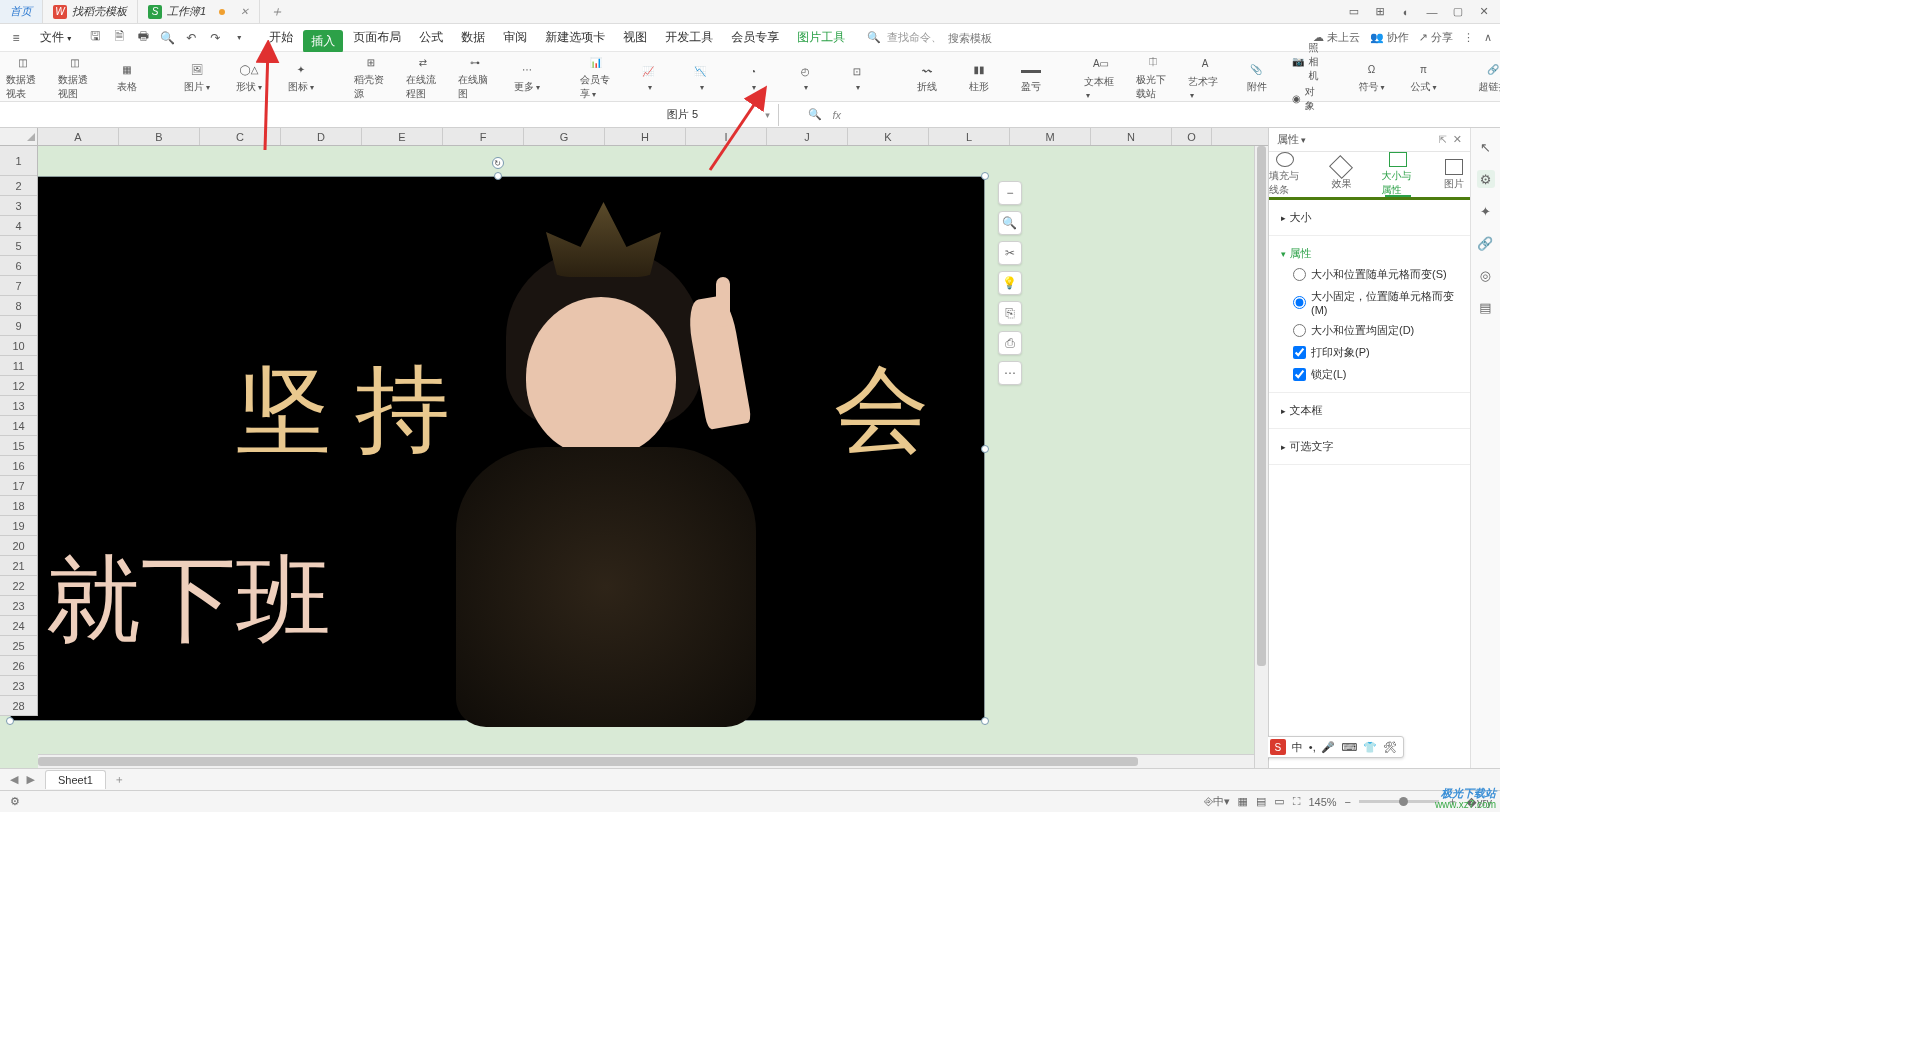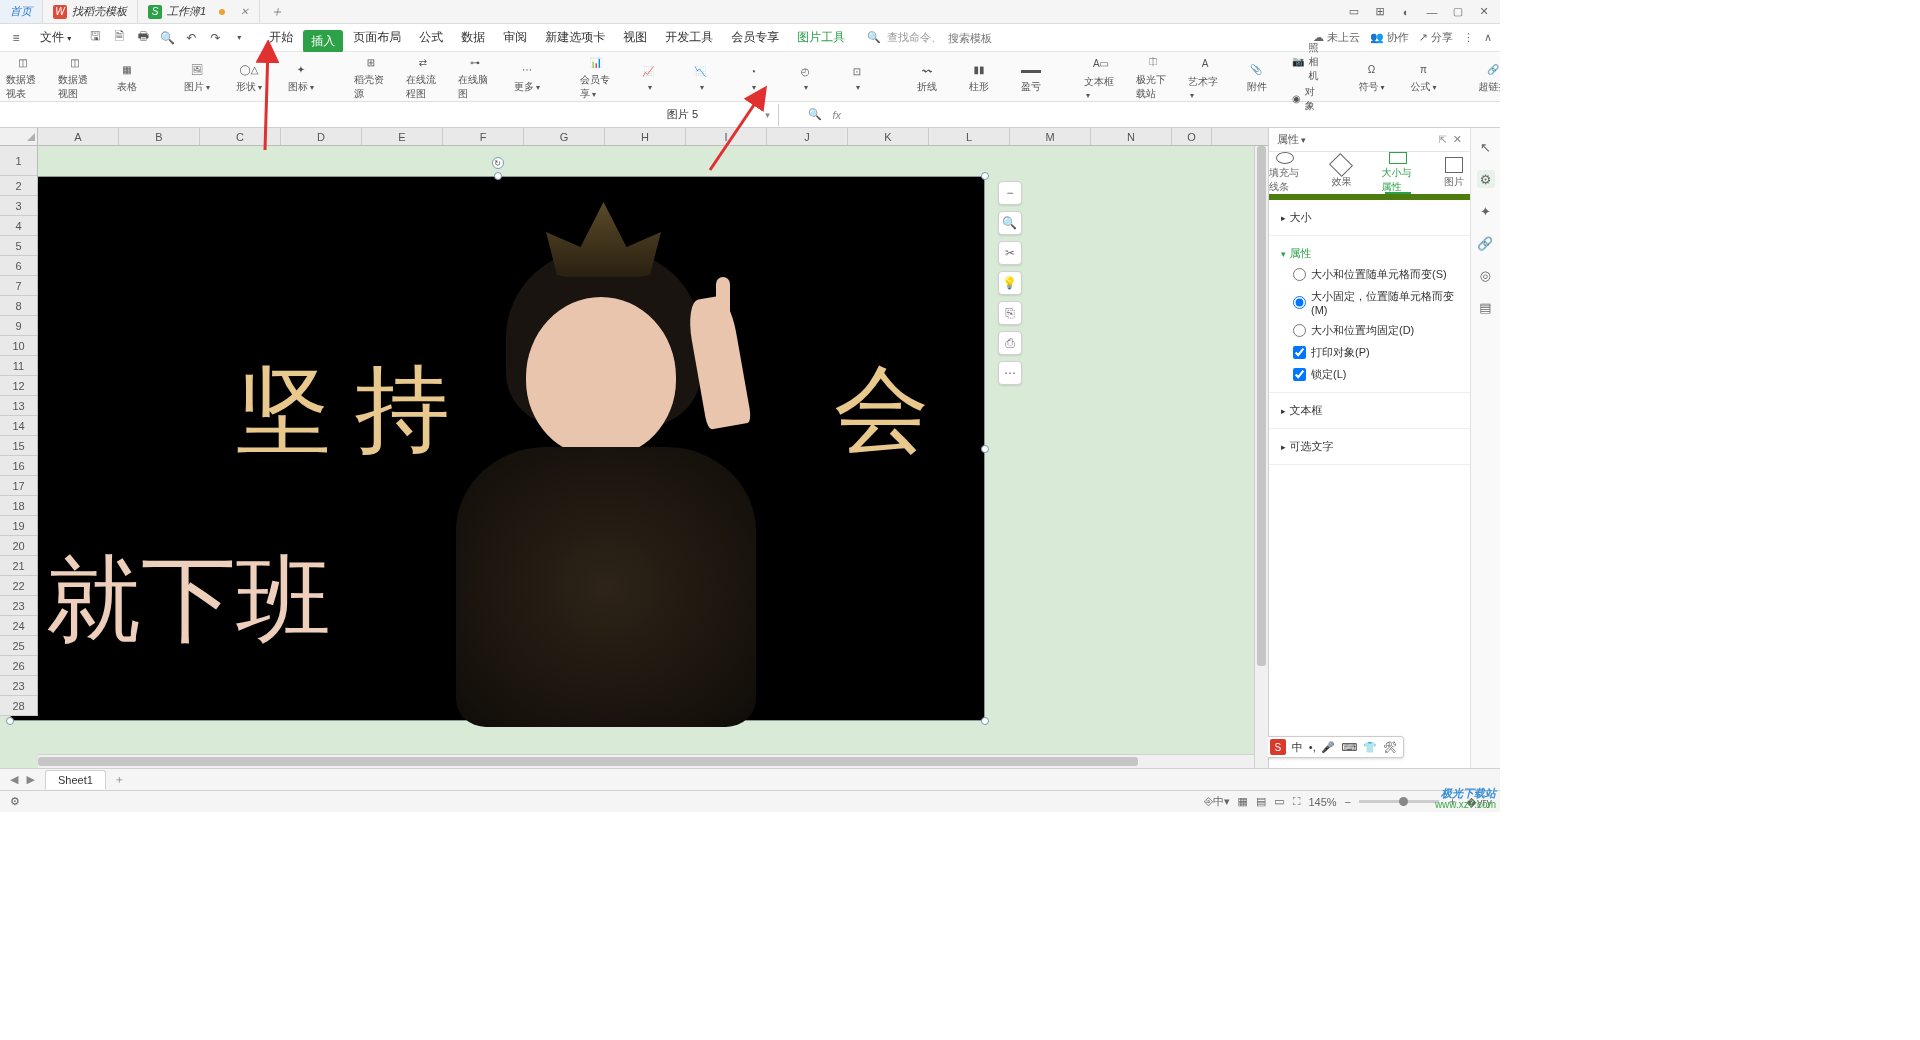--- a/index.html
+++ b/index.html
@@ -84,21 +84,21 @@
   
   .float-btns { position: absolute; top: 53px; left: 998px; display: flex; flex-direction: column; gap: 6px; z-index: 4; }
   .fb { width: 24px; height: 24px; background: #fff; border: 1px solid #d0d0d0; border-radius: 4px; display: flex; align-items: center; justify-content: center; font-size: 12px; color: #666; cursor: pointer; box-shadow: 0 1px 2px rgba(0,0,0,.1); }
 
   
   .right-panel { width: 202px; border-left: 1px solid #d0d0d0; background: #fff; display: flex; flex-direction: column; position: relative; }
   .rp-header { height: 24px; display: flex; align-items: center; padding: 0 8px; font-size: 11px; color: #555; border-bottom: 1px solid #e5e5e5; }
   .rp-header .arrow { font-size: 9px; margin-left: 2px; }
   .rp-header .pin { margin-left: auto; margin-right:6px; font-size:10px; color:#888; cursor:pointer;}
   .rp-header .close { font-size: 11px; color: #888; cursor: pointer; }
-  .rp-tabs { display: flex; height: 48px; border-bottom: 6px solid #4d7c0f; gap: 24px; }
+  .rp-tabs { display: flex; height: 48px; border-bottom: 3px solid #4d7c0f; gap: 24px; }
   .rp-tab { flex: 1; display: flex; flex-direction: column; align-items: center; justify-content: center; gap: 2px; font-size: 10px; color: #666; cursor: pointer; position:relative;}
   .rp-tab.active { color: #2ca148; }
   .rp-tab.active::after{content:'';position:absolute;bottom:0;left:10%;right:10%;height:2px;background:#2ca148;}
   .rp-tab .ti { width: 18px; height: 16px; border: 1.5px solid currentColor; }
   .rp-section { padding: 10px 12px; border-bottom: 1px solid #eee; }
   .rp-section .collapser { display: flex; align-items: center; gap: 4px; font-size: 11px; cursor: pointer; }
   .rp-section .collapser .tri { font-size: 9px; }
   .rp-options { padding: 6px 0 0 12px; display: flex; flex-direction: column; gap: 7px; font-size: 11px; }
   .rp-options label { display: flex; align-items: center; gap: 5px; cursor: pointer; }
 

